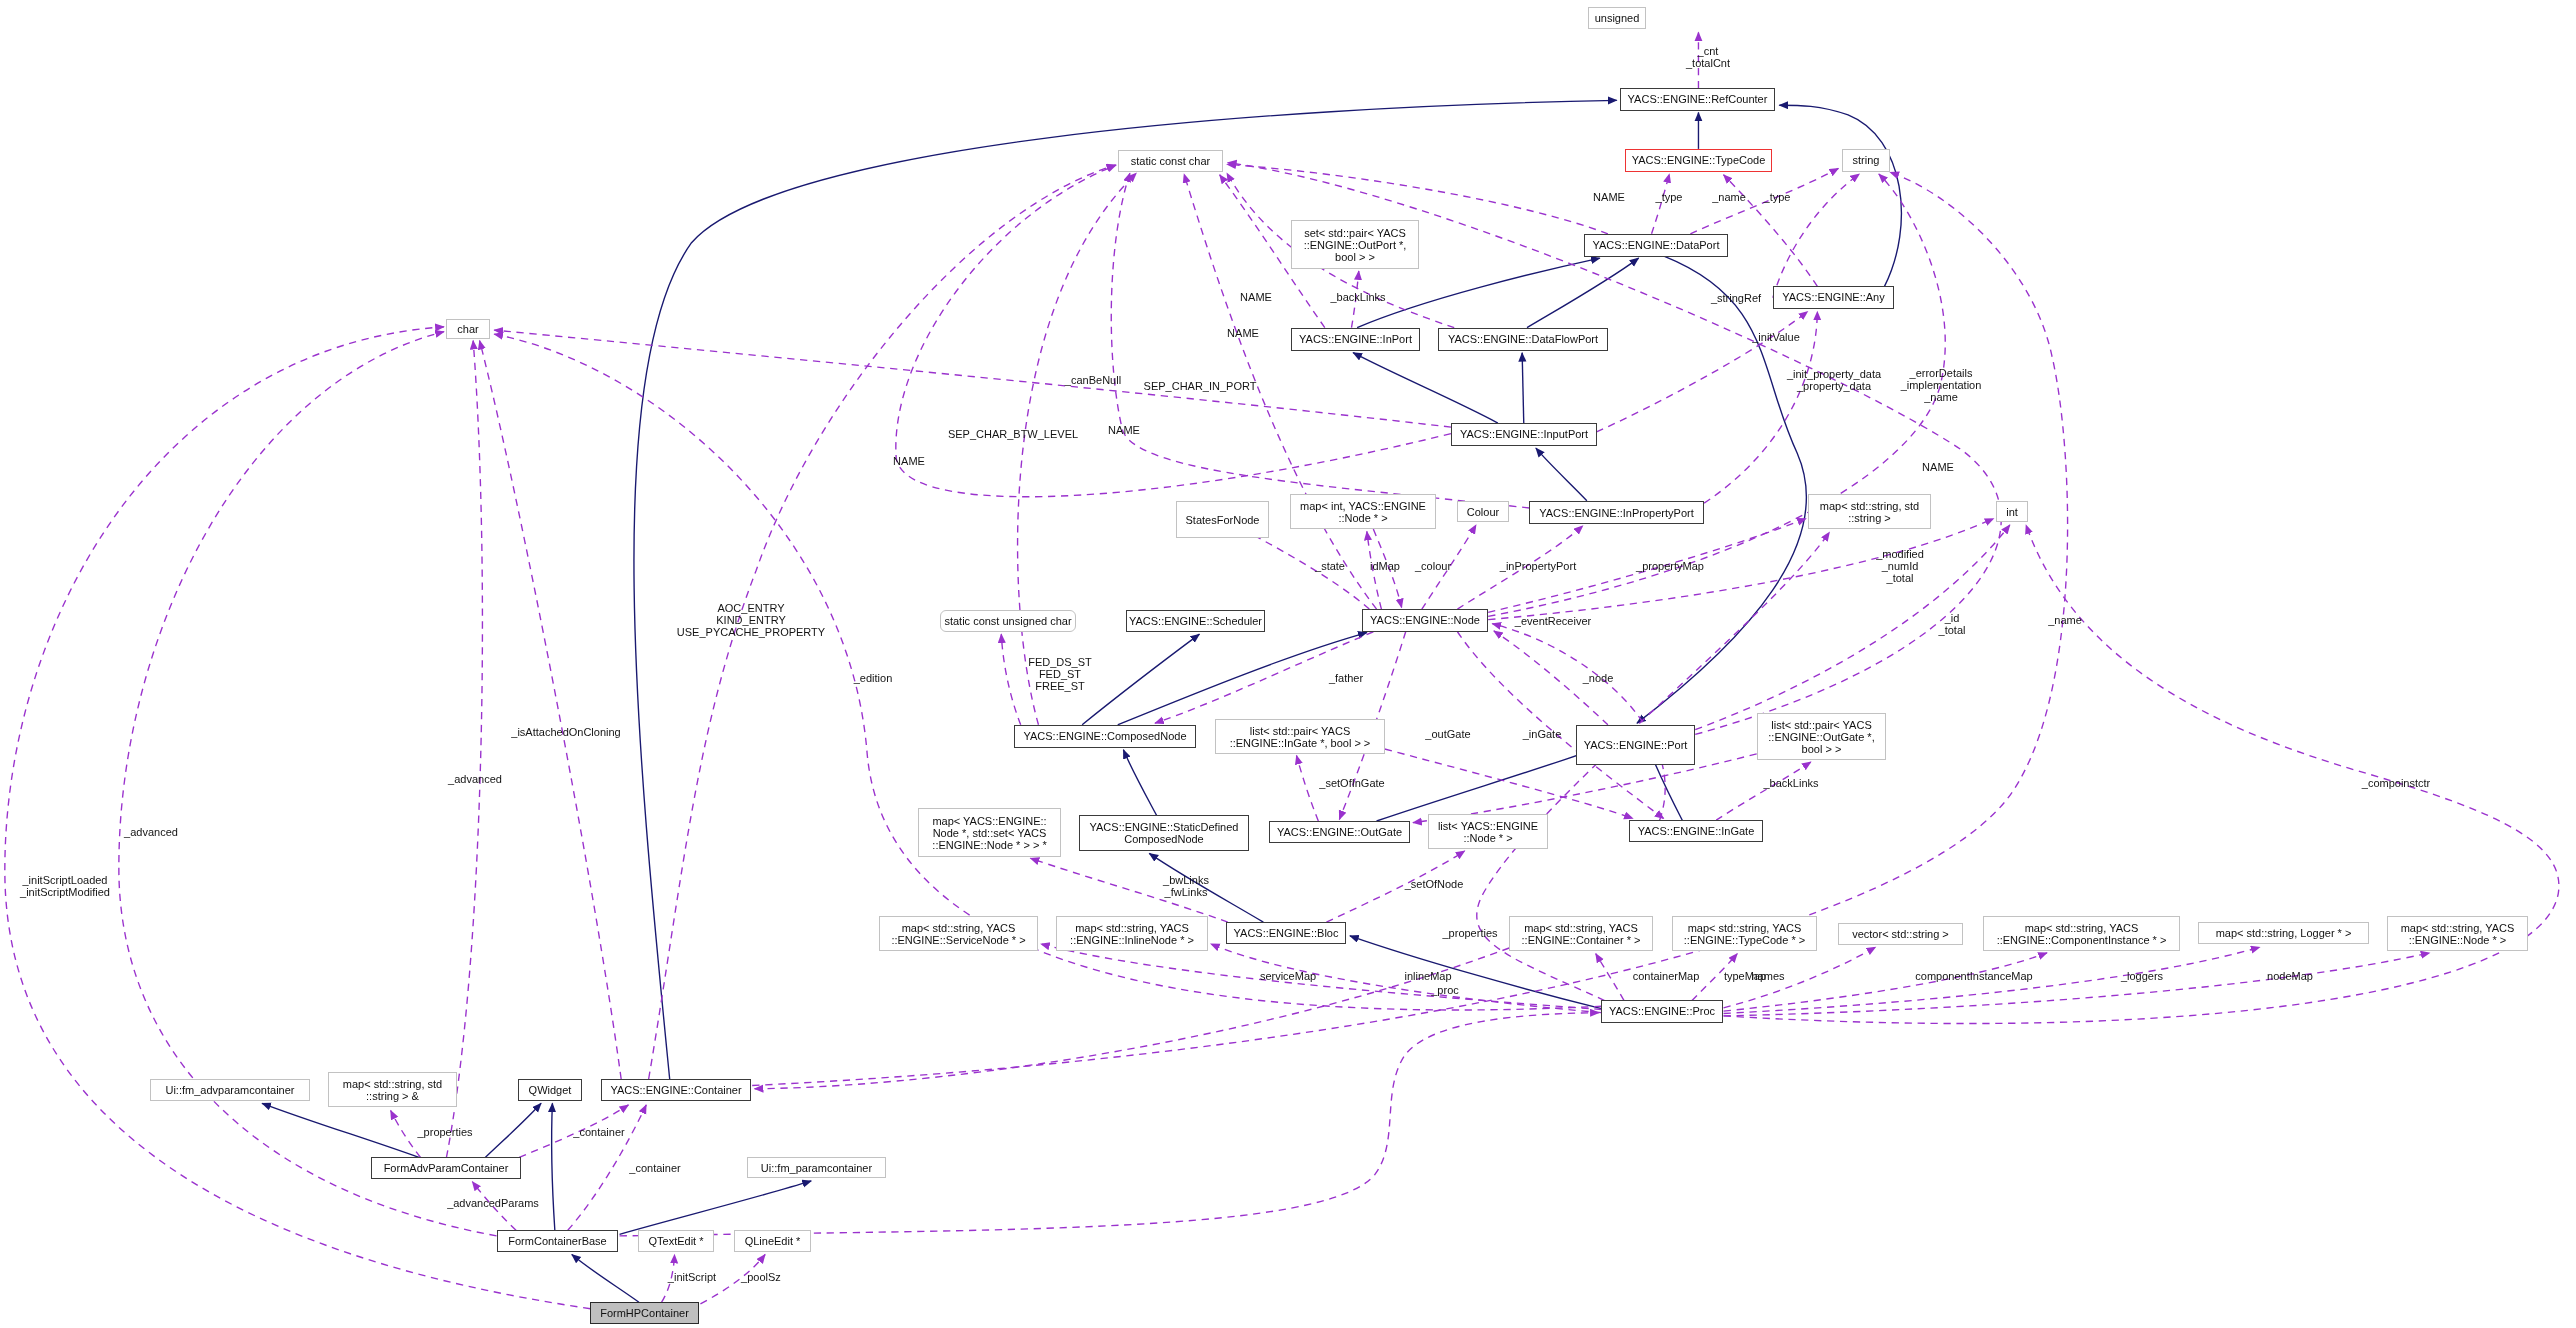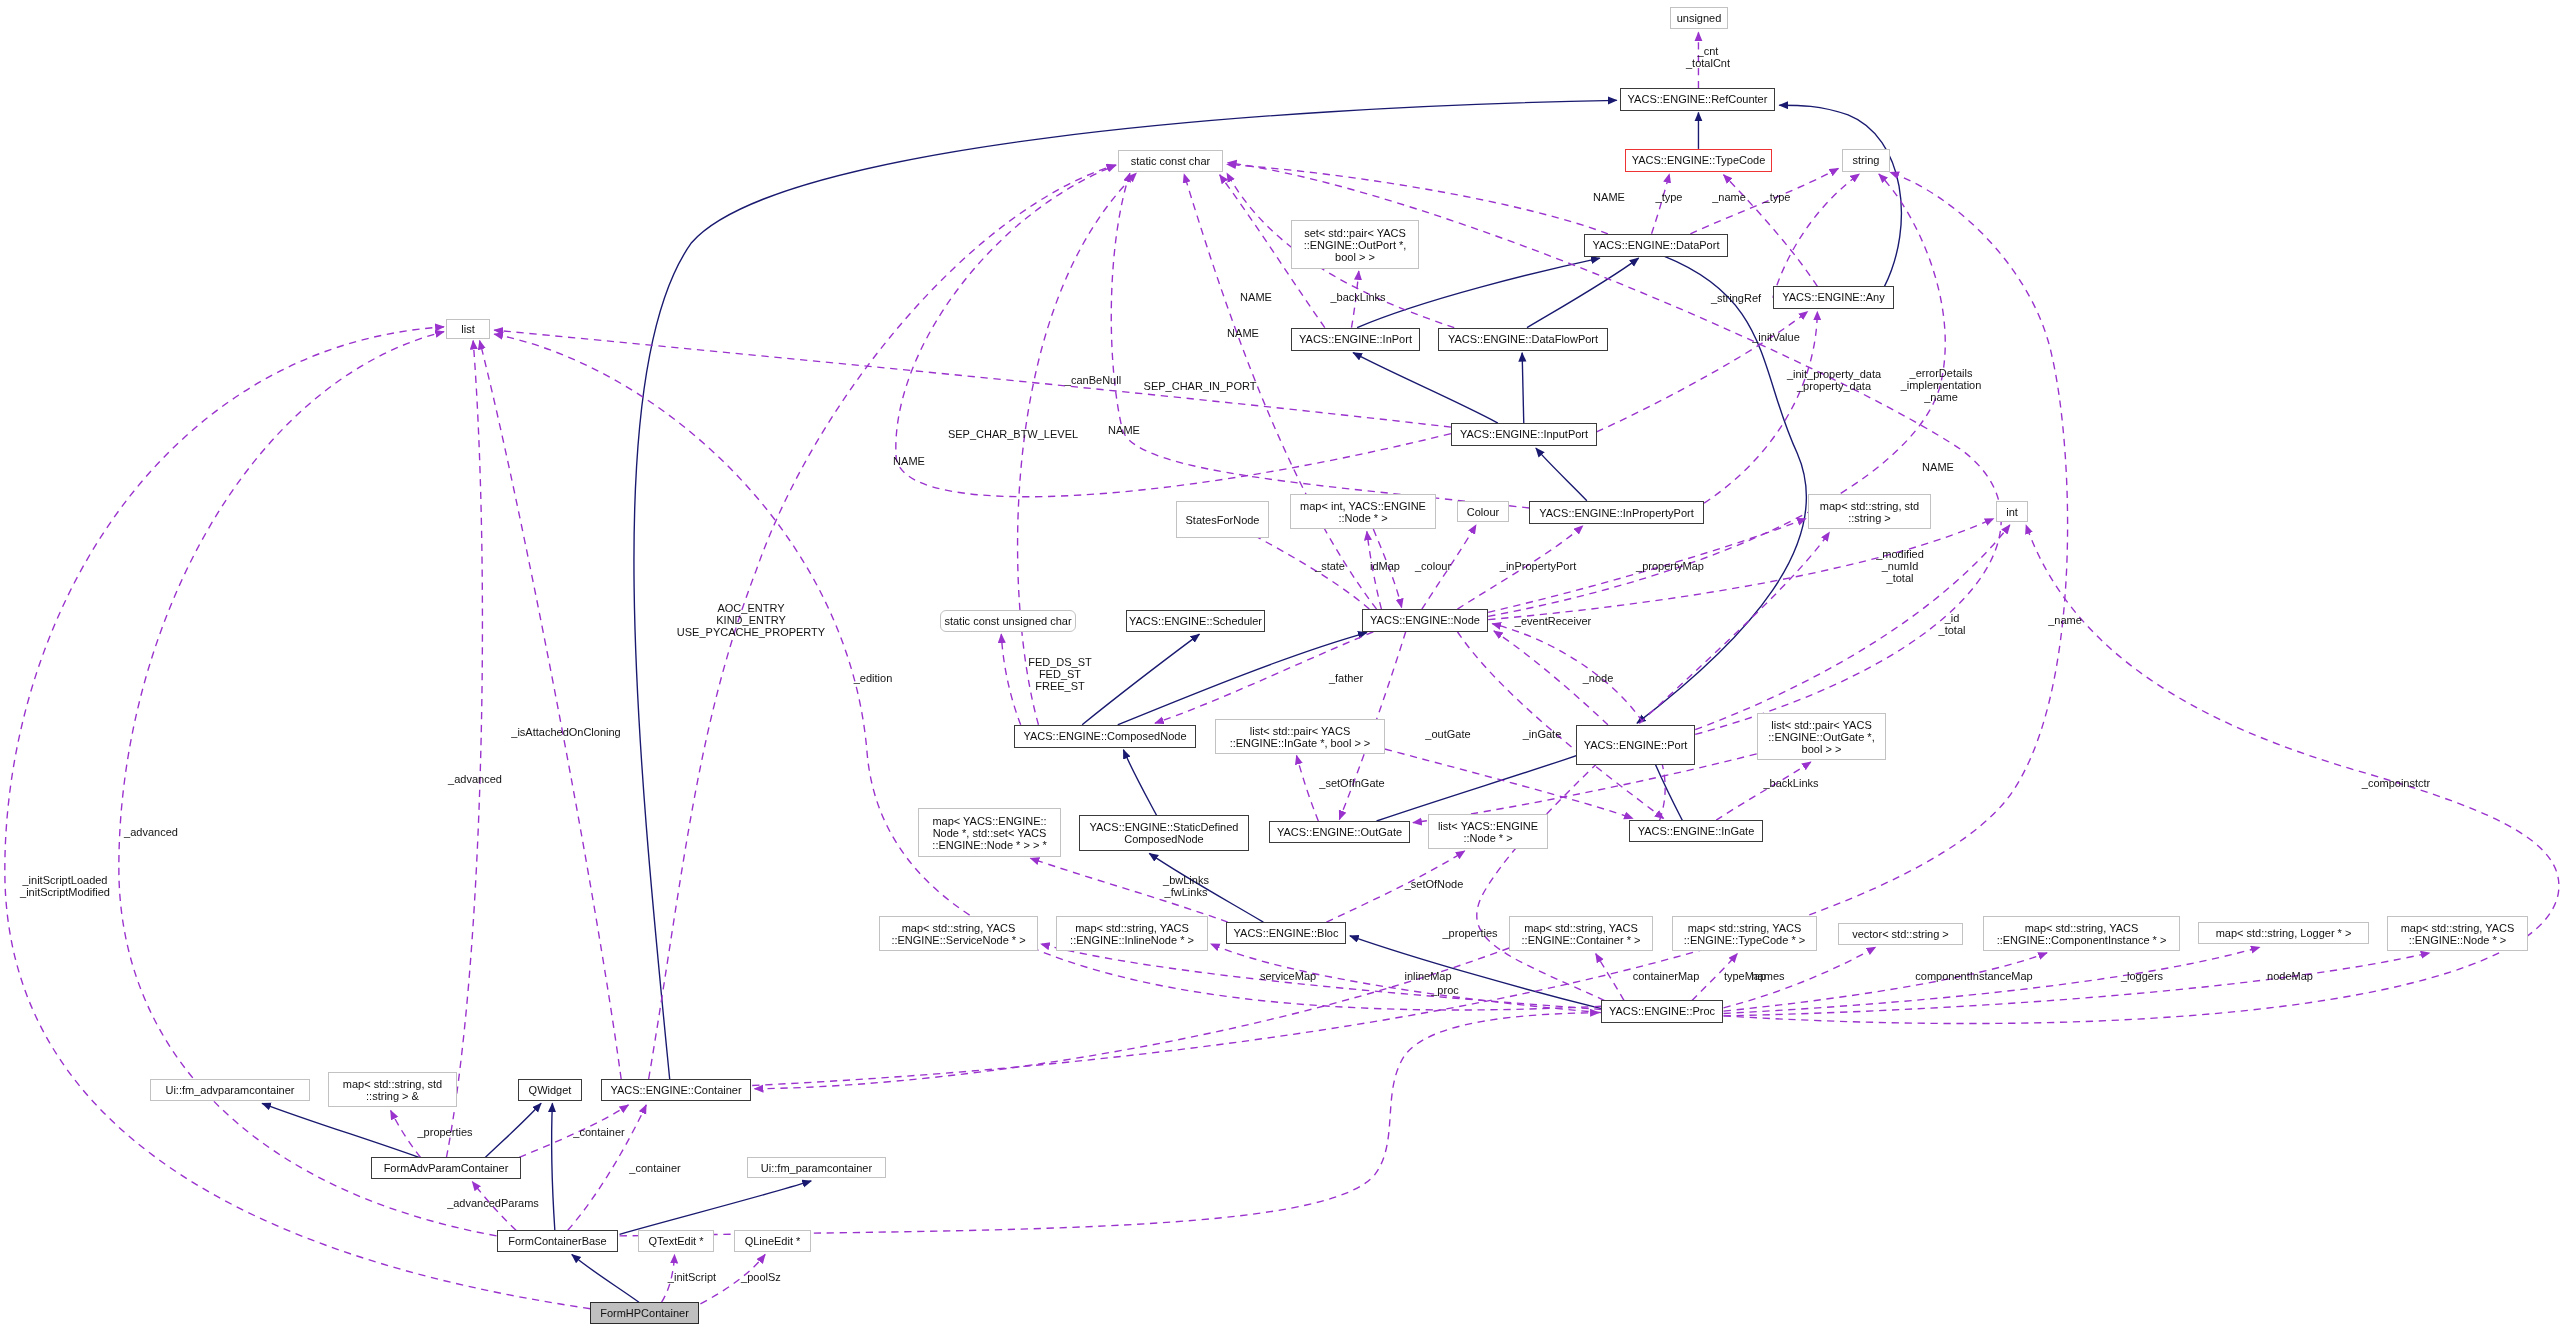--- a/index.html
+++ b/index.html
@@ -112,34 +112,34 @@
         <path d="M520,1431 C505,1412 493,1393 483,1373" class="e-usage" marker-end="url(#arr-usage)"></path>
         <path d="M818,1610 C828,1594 833,1573 834,1551" class="e-usage" marker-end="url(#arr-usage)"></path>
         <path d="M866,1612 C900,1594 929,1573 946,1551" class="e-usage" marker-end="url(#arr-usage)"></path>
         <path d="M1866,1172 C1520,1300 1122,1345 933,1346" class="e-usage" marker-end="url(#arr-usage)"></path>
         <path d="M1712,926 C1860,965 1976,996 2019,1012" class="e-usage" marker-end="url(#arr-usage)"></path>
         <path d="M2172,932 C1990,978 1812,1009 1747,1017" class="e-usage" marker-end="url(#arr-usage)"></path>
         <path d="M1698,654 C1712,688 1726,721 1733,751" class="e-usage" marker-end="url(#arr-usage)"></path>
       </g>
   </svg>
   <div id="node-group">
-      <div class="node v-external" style="left: 1670px; top: 6.5px; width: 58px; height: 22.6px;">unsigned</div>
+      <div class="node v-external" style="left: 1588px; top: 6.5px; width: 58px; height: 22.6px;">unsigned</div>
       <div class="node v-class" style="left: 1620px; top: 88px; width: 155px; height: 22.6px;">YACS::ENGINE::RefCounter</div>
       <div class="node v-red" style="left: 1625px; top: 149px; width: 147px; height: 22.6px;">YACS::ENGINE::TypeCode</div>
       <div class="node v-external" style="left: 1842px; top: 149px; width: 48px; height: 22.6px;">string</div>
       <div class="node v-external" style="left: 1118px; top: 150px; width: 105px; height: 22px;">static const char</div>
       <div class="node v-external" style="left: 1291px; top: 220px; width: 128px; height: 49px;">set&lt; std::pair&lt; YACS
 ::ENGINE::OutPort *,
 bool &gt; &gt;</div>
       <div class="node v-class" style="left: 1584px; top: 234px; width: 144px; height: 22.6px;">YACS::ENGINE::DataPort</div>
       <div class="node v-class" style="left: 1291px; top: 328px; width: 129px; height: 22.6px;">YACS::ENGINE::InPort</div>
       <div class="node v-class" style="left: 1438px; top: 328px; width: 170px; height: 22.6px;">YACS::ENGINE::DataFlowPort</div>
       <div class="node v-class" style="left: 1773px; top: 286px; width: 121px; height: 22.6px;">YACS::ENGINE::Any</div>
       <div class="node v-class" style="left: 1451px; top: 423px; width: 146px; height: 22.6px;">YACS::ENGINE::InputPort</div>
-      <div class="node v-external" style="left: 446px; top: 319px; width: 44px; height: 20px;">list</div>
+      <div class="node v-external" style="left: 446px; top: 319px; width: 44px; height: 20px;">char</div>
       <div class="node v-external" style="left: 1176px; top: 501px; width: 93px; height: 37px;">StatesForNode</div>
       <div class="node v-external" style="left: 1290px; top: 494px; width: 146px; height: 35px;">map&lt; int, YACS::ENGINE
 ::Node * &gt;</div>
       <div class="node v-external" style="left: 1457px; top: 501px; width: 52px; height: 21px;">Colour</div>
       <div class="node v-class" style="left: 1529px; top: 501px; width: 175px; height: 23px;">YACS::ENGINE::InPropertyPort</div>
       <div class="node v-external" style="left: 1808px; top: 494px; width: 123px; height: 35px;">map&lt; std::string, std
 ::string &gt;</div>
       <div class="node v-external" style="left: 1996px; top: 501px; width: 32px; height: 21px;">int</div>
       <div class="node v-external" style="left: 940px; top: 610px; width: 136px; height: 22px; border-radius: 6px;">static const unsigned char</div>
       <div class="node v-class" style="left: 1126px; top: 610px; width: 139px; height: 22px;">YACS::ENGINE::Scheduler</div>

